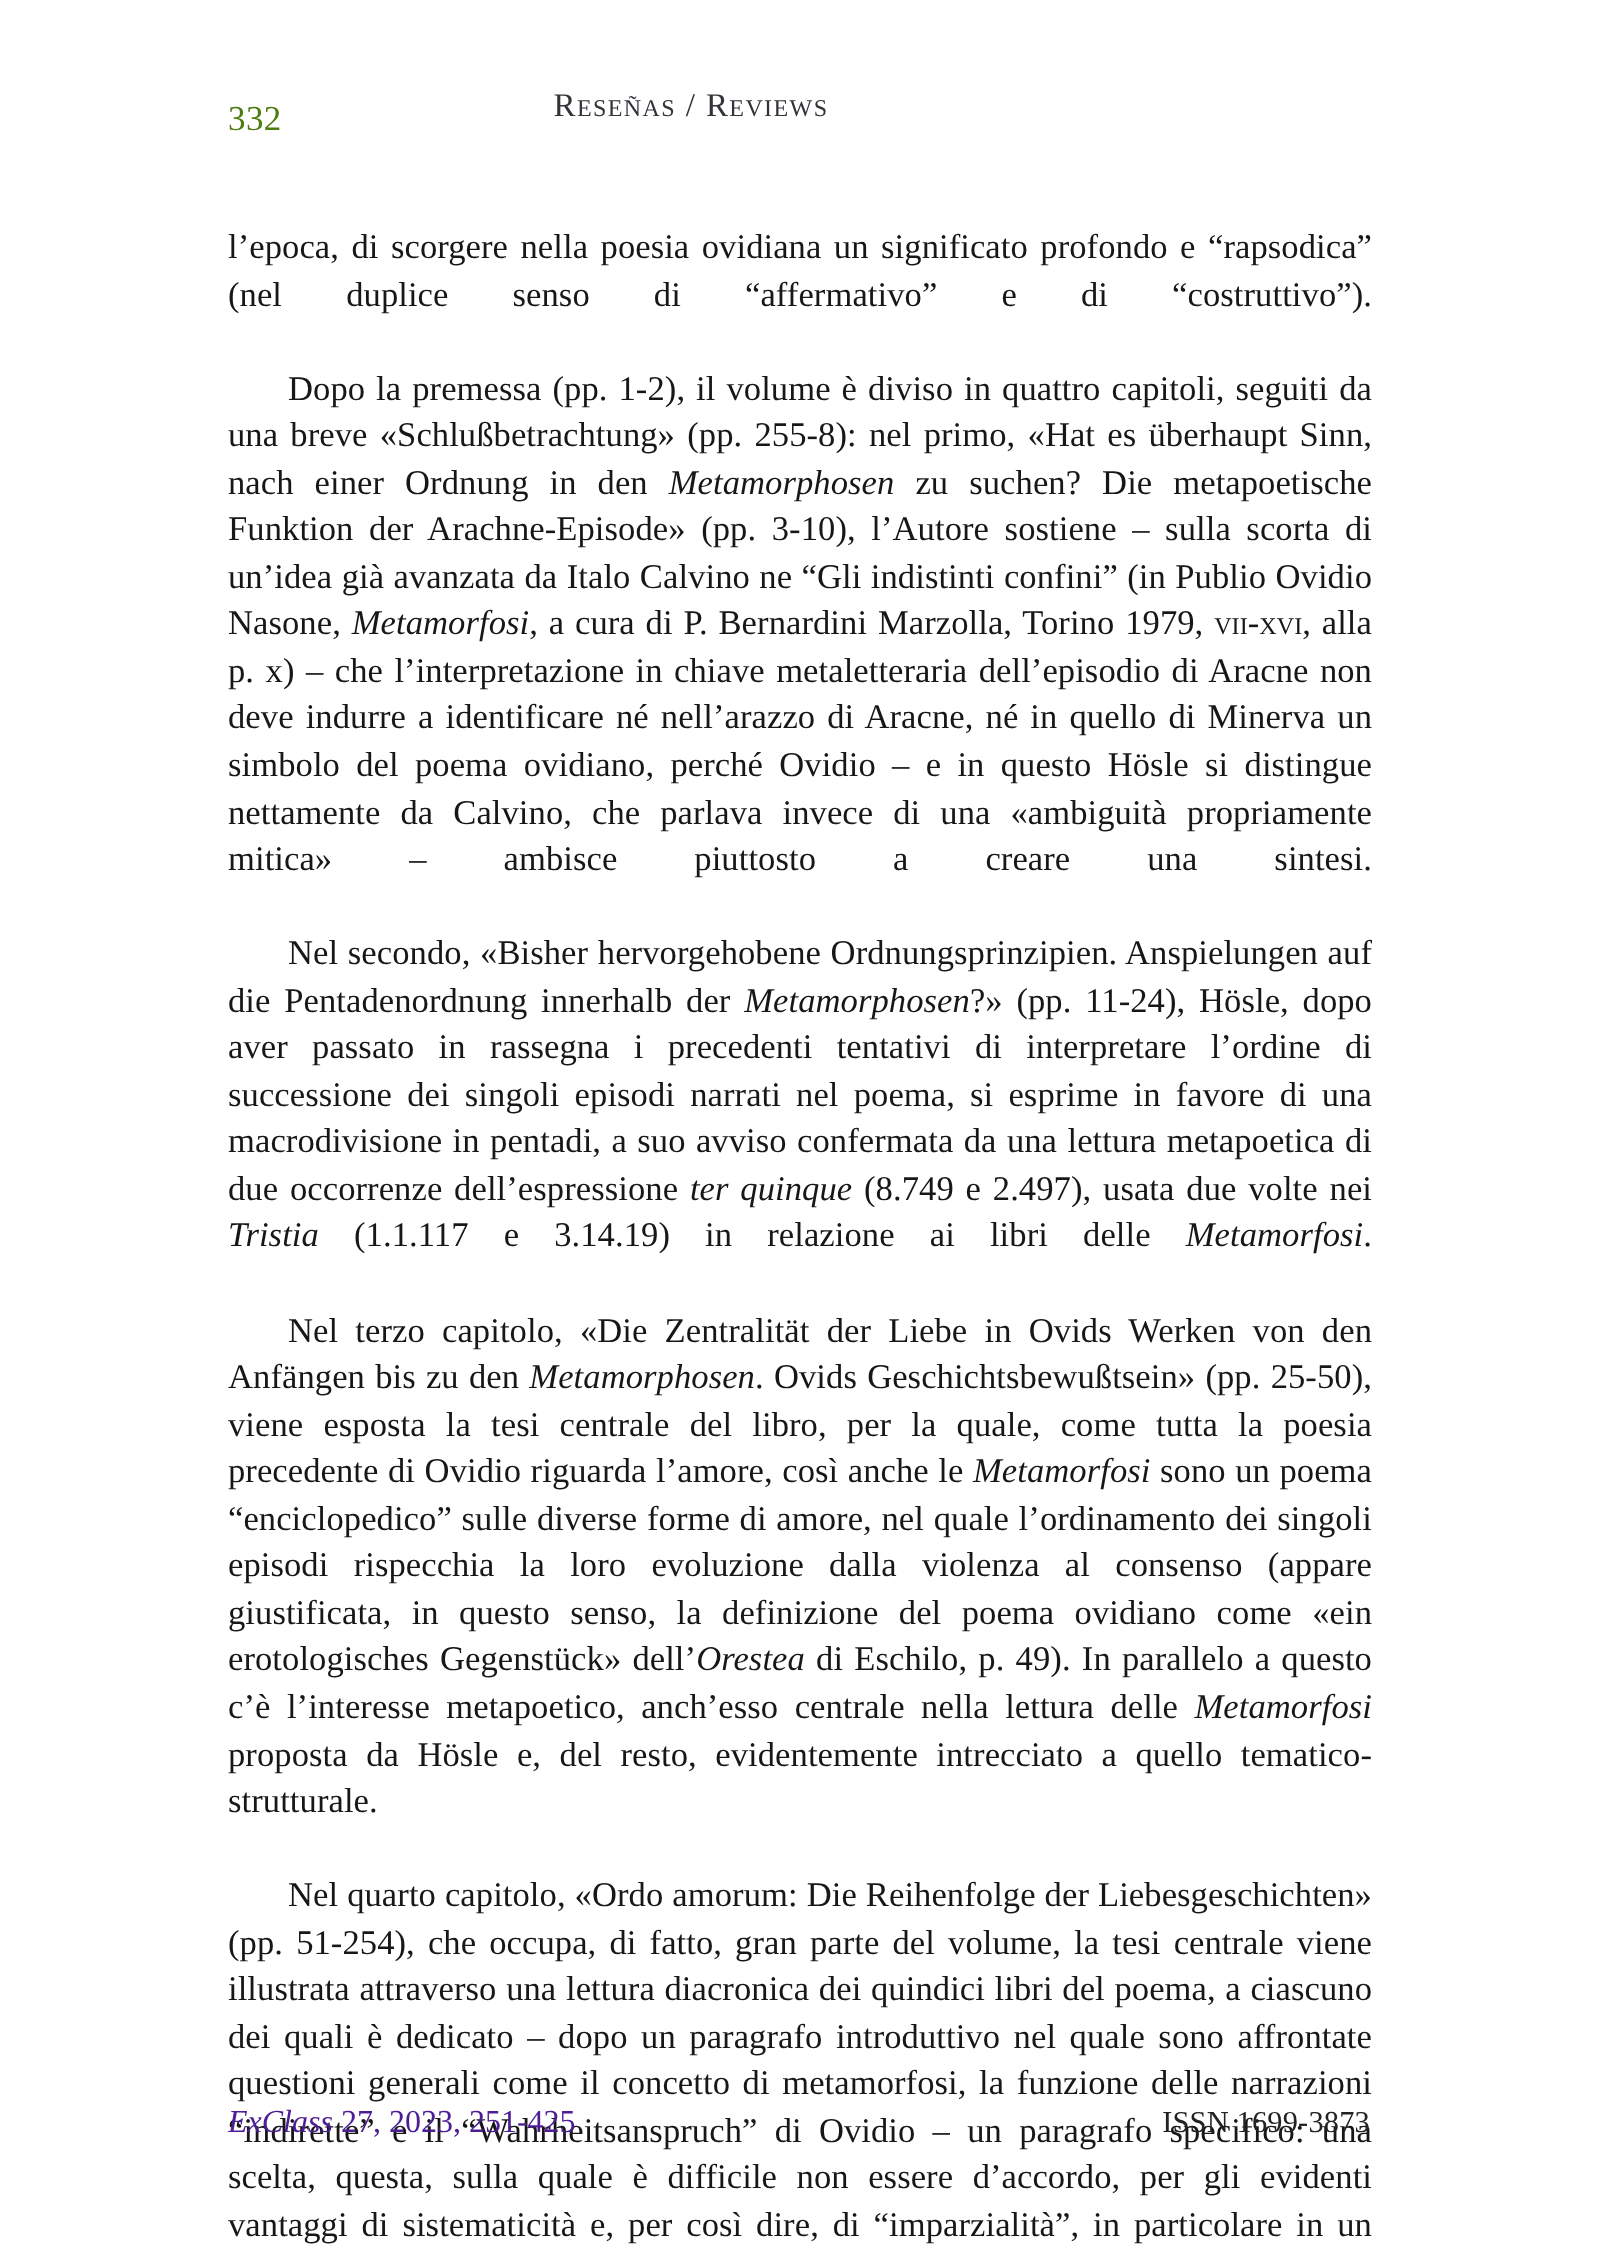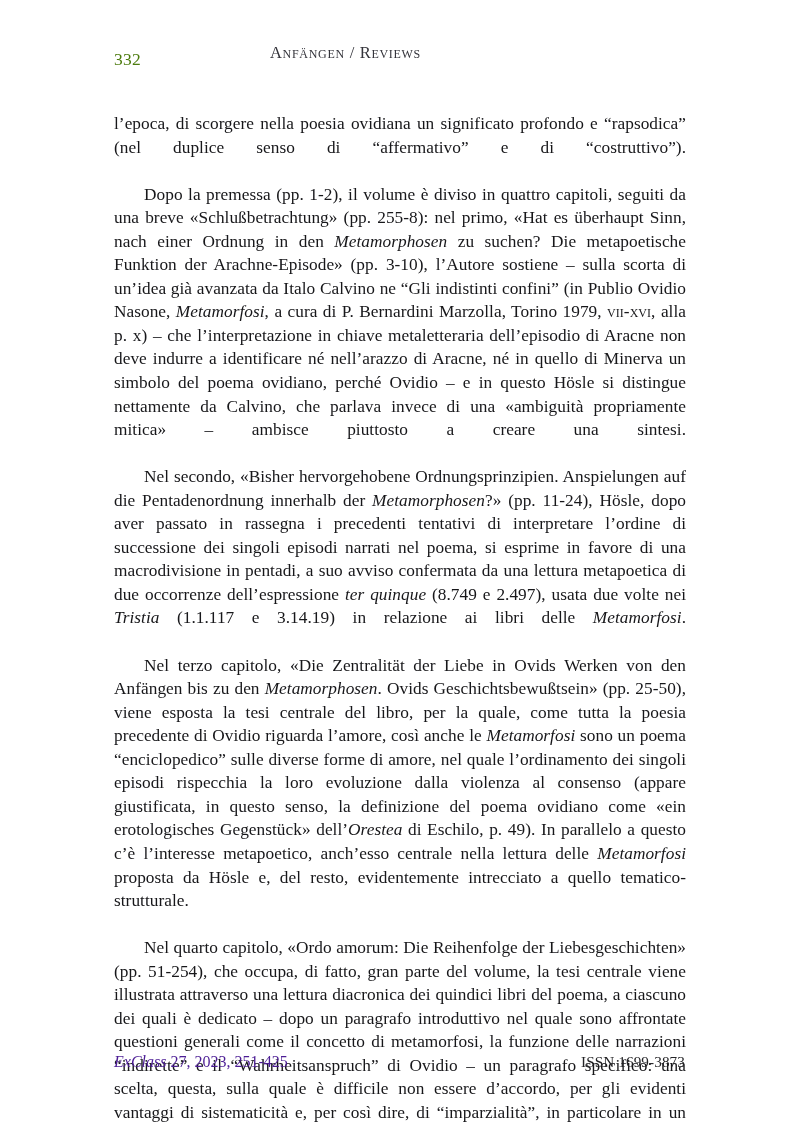--- a/index.html
+++ b/index.html
@@ -115,21 +115,21 @@
     letter-spacing: 0.1px;
   }
 </style>
 </head>
 <body>
 
 <div class="page">
 
   <div class="running-head">
     <div class="folio">332</div>
-    <div class="head-title">Anfängen / Reviews</div>
+    <div class="head-title">Reseñas / Reviews</div>
   </div>
 
   <div class="body-block" id="body-block">
       <p class="noindent"><span>l’epoca, di scorgere nella poesia ovidiana un significato profondo e “rapsodica” (nel duplice senso di “affermativo” e di “costruttivo”).</span></p>
       <p class="indent"><span>Dopo la premessa (pp. 1-2), il volume è diviso in quattro capitoli, seguiti da una breve «Schlußbetrachtung» (pp. 255-8): nel primo, «Hat es überhaupt Sinn, nach einer Ordnung in den </span><i>Metamorphosen</i><span> zu suchen? Die metapoetische Funktion der Arachne-Episode» (pp. 3-10), l’Autore sostiene – sulla scorta di un’idea già avanzata da Italo Calvino ne “Gli indistinti confini” (in Publio Ovidio Nasone, </span><i>Metamorfosi</i><span>, a cura di P. Bernardini Marzolla, Torino 1979, </span><span class="sc">vii-xvi</span><span>, alla p. x) – che l’interpretazione in chiave metaletteraria dell’episodio di Aracne non deve indurre a identificare né nell’arazzo di Aracne, né in quello di Minerva un simbolo del poema ovidiano, perché Ovidio – e in questo Hösle si distingue nettamente da Calvino, che parlava invece di una «ambiguità propriamente mitica» – ambisce piuttosto a creare una sintesi.</span></p>
       <p class="indent"><span>Nel secondo, «Bisher hervorgehobene Ordnungsprinzipien. Anspielungen auf die Pentadenordnung innerhalb der </span><i>Metamorphosen</i><span>?» (pp. 11-24), Hösle, dopo aver passato in rassegna i precedenti tentativi di interpretare l’ordine di successione dei singoli episodi narrati nel poema, si esprime in favore di una macrodivisione in pentadi, a suo avviso confermata da una lettura metapoetica di due occorrenze dell’espressione </span><i>ter quinque</i><span> (8.749 e 2.497), usata due volte nei </span><i>Tristia</i><span> (1.1.117 e 3.14.19) in relazione ai libri delle </span><i>Metamorfosi</i><span>.</span></p>
       <p class="indent"><span>Nel terzo capitolo, «Die Zentralität der Liebe in Ovids Werken von den Anfängen bis zu den </span><i>Metamorphosen</i><span>. Ovids Geschichtsbewußtsein» (pp. 25-50), viene esposta la tesi centrale del libro, per la quale, come tutta la poesia precedente di Ovidio riguarda l’amore, così anche le </span><i>Metamorfosi</i><span> sono un poema “enciclopedico” sulle diverse forme di amore, nel quale l’ordinamento dei singoli episodi rispecchia la loro evoluzione dalla violenza al consenso (appare giustificata, in questo senso, la definizione del poema ovidiano come «ein erotologisches Gegenstück» dell’</span><i>Orestea</i><span> di Eschilo, p. 49). In parallelo a questo c’è l’interesse metapoetico, anch’esso centrale nella lettura delle </span><i>Metamorfosi</i><span> proposta da Hösle e, del resto, evidentemente intrecciato a quello tematico-strutturale.</span></p>
       <p class="indent"><span>Nel quarto capitolo, «Ordo amorum: Die Reihenfolge der Liebesgeschichten» (pp. 51-254), che occupa, di fatto, gran parte del volume, la tesi centrale viene illustrata attraverso una lettura diacronica dei quindici libri del poema, a ciascuno dei quali è dedicato – dopo un paragrafo introduttivo nel quale sono affrontate questioni generali come il concetto di metamorfosi, la funzione delle narrazioni “indirette” e il “Wahrheitsanspruch” di Ovidio – un paragrafo specifico: una scelta, questa, sulla quale è difficile non essere d’accordo, per gli evidenti vantaggi di sistematicità e, per così dire, di “imparzialità”, in particolare in un lavoro che, nel proporsi di mettere a fuoco la struttura implicita del poema, si esporrebbe a facili obiezioni nel momento in cui procedesse in maniera rapsodica o comunque selettiva; ma una scelta che, alla prova dei fatti, finisce per rivelarsi, allo stesso tempo, sin troppo limitante, nella misura in cui non consente di dedicare che poche pagine anche agli episodi più importanti in assoluto o più significativi in relazione al </span></p>
     </div>
 

